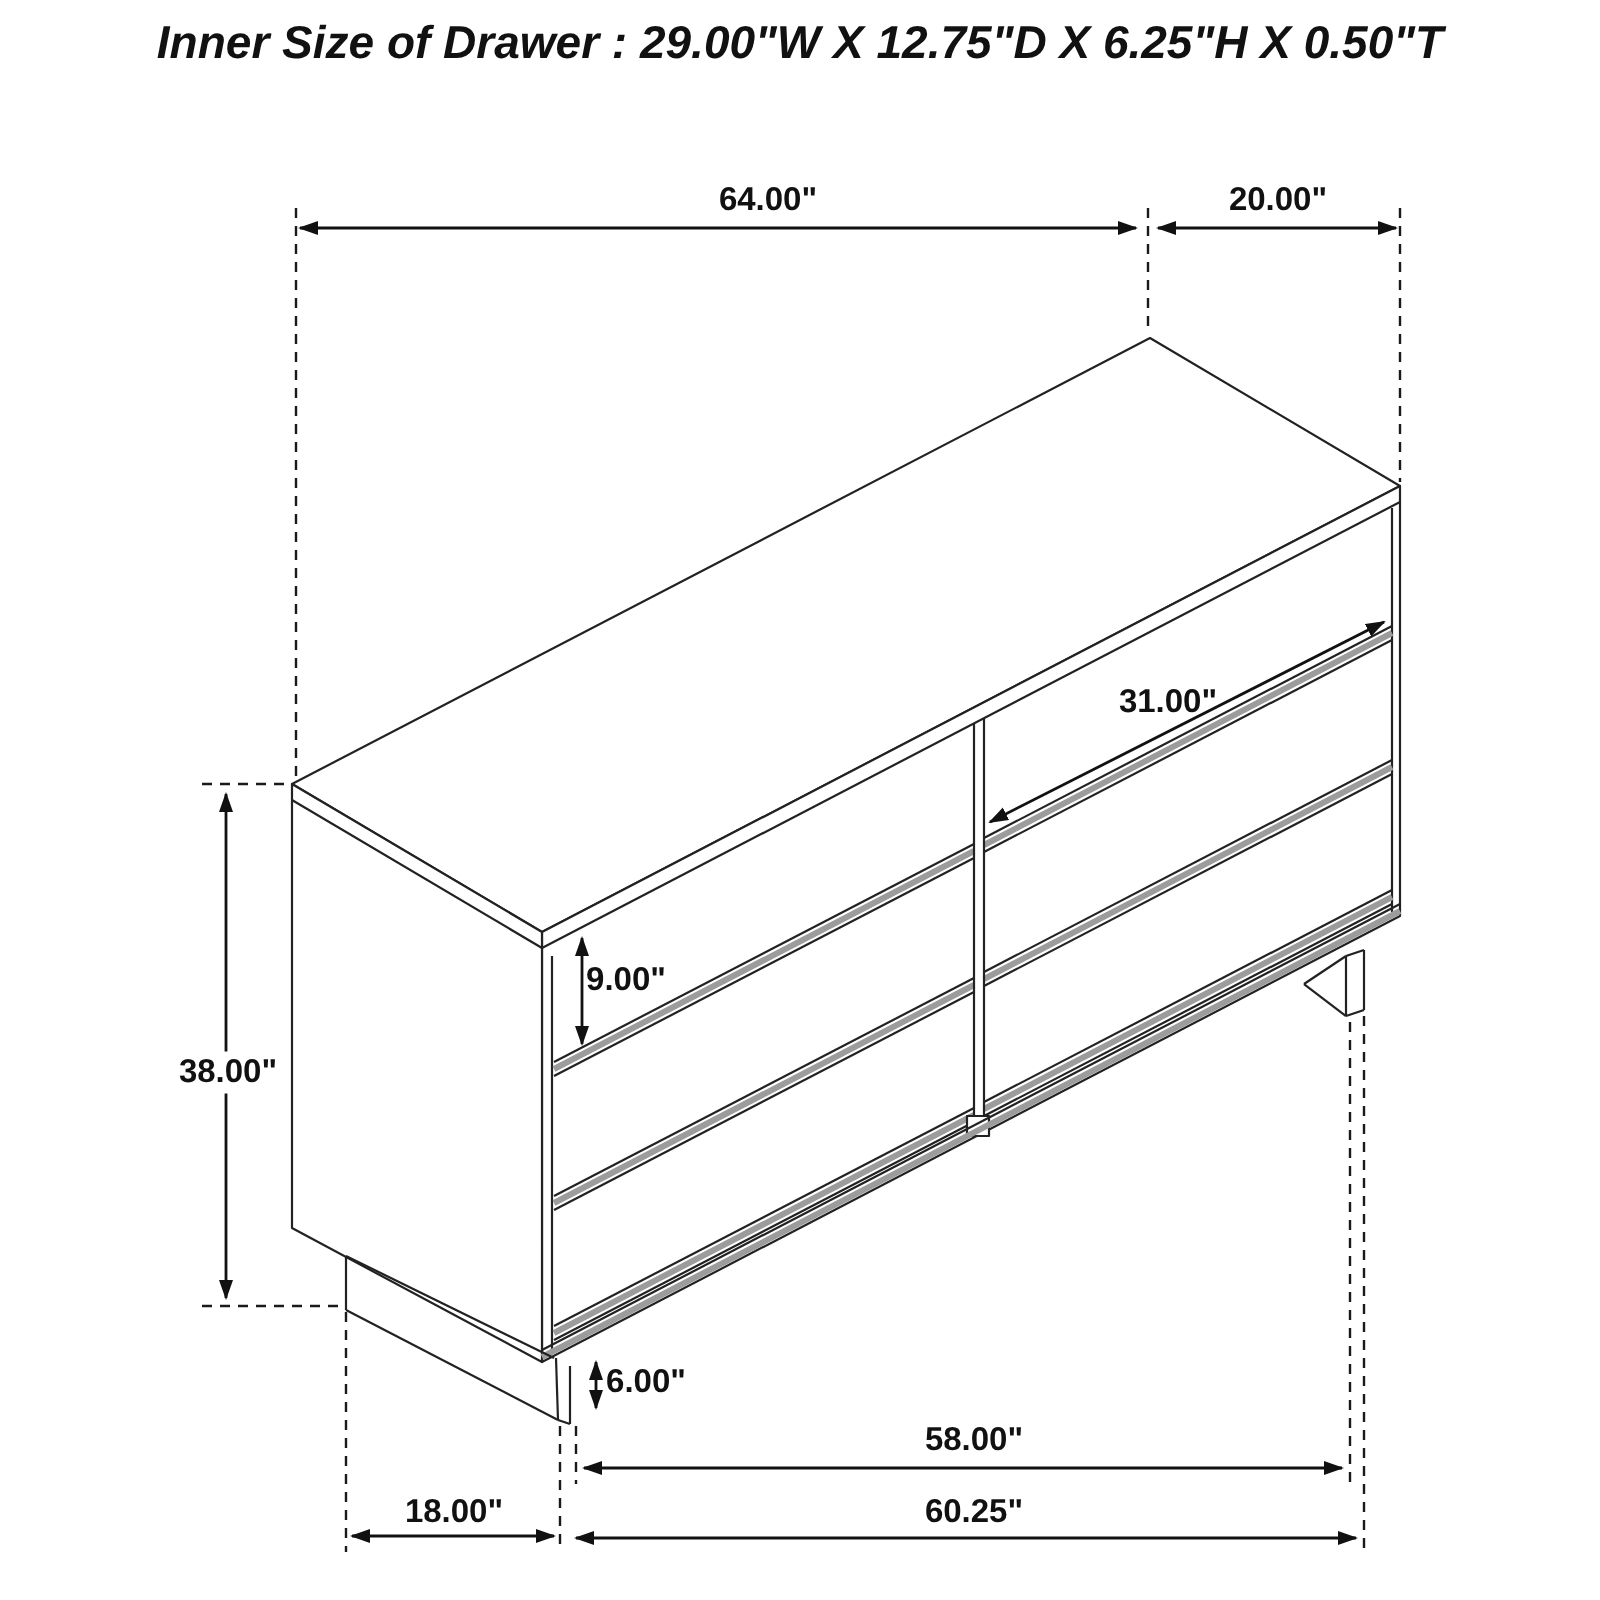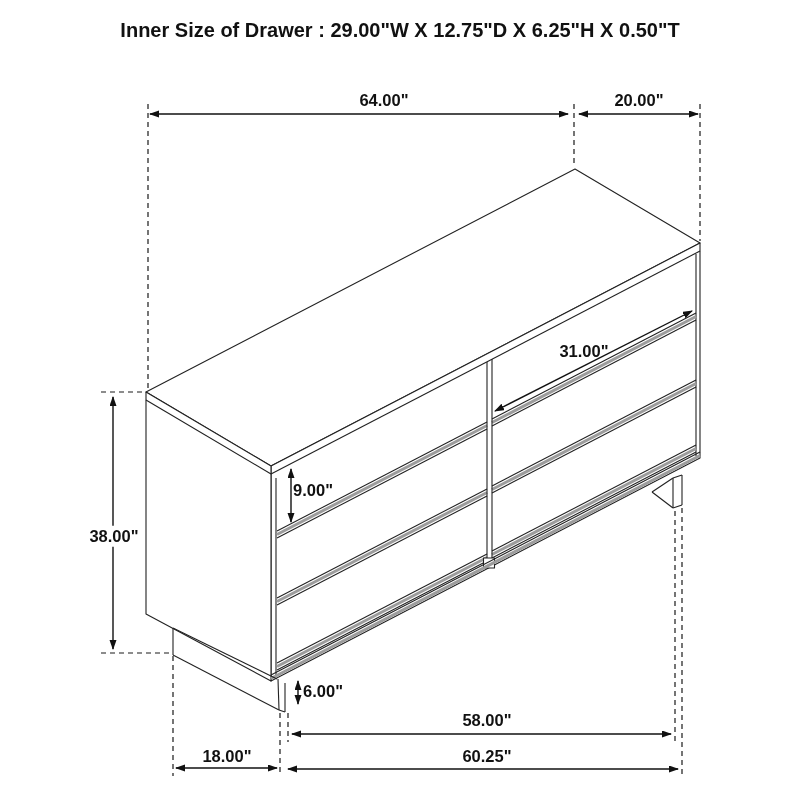--- a/index.html
+++ b/index.html
@@ -2,22 +2,22 @@
 <html><head>
 <meta charset="utf-8">
 <style>
   html,body{margin:0;padding:0;background:#fff;}
   .canvas{position:relative;width:800px;height:800px;background:#ffffff;overflow:hidden;
           font-family:"Liberation Sans", sans-serif;}
   svg{position:absolute;left:0;top:0;}
   .dim-label{position:absolute;transform:translate(-50%,-50%);font-weight:bold;
              font-size:16.5px;color:#111;white-space:nowrap;line-height:1;}
   .dim-label.bg{background:#ffffff;padding:2px 3px;}
-  .page-title{position:absolute;left:50%;top:19px;transform:translateX(-50%);
-              font-weight:bold;font-size:20px;color:#111;white-space:nowrap;}
+  .page-title{position:absolute;left:50%;top:8px;transform:translateX(-50%);
+              font-weight:bold;font-size:23px;color:#111;white-space:nowrap;font-style:italic;}
 </style>
 </head>
 <body>
 
 <div class="canvas">
 
   <svg width="800" height="800" viewBox="0 0 800 800">
     <defs>
       <marker id="ah" markerWidth="10" markerHeight="8" refX="9" refY="3.5" orient="auto-start-reverse" markerUnits="userSpaceOnUse">
         <path d="M0,0 L10,3.5 L0,7 Z" fill="#111"></path>

